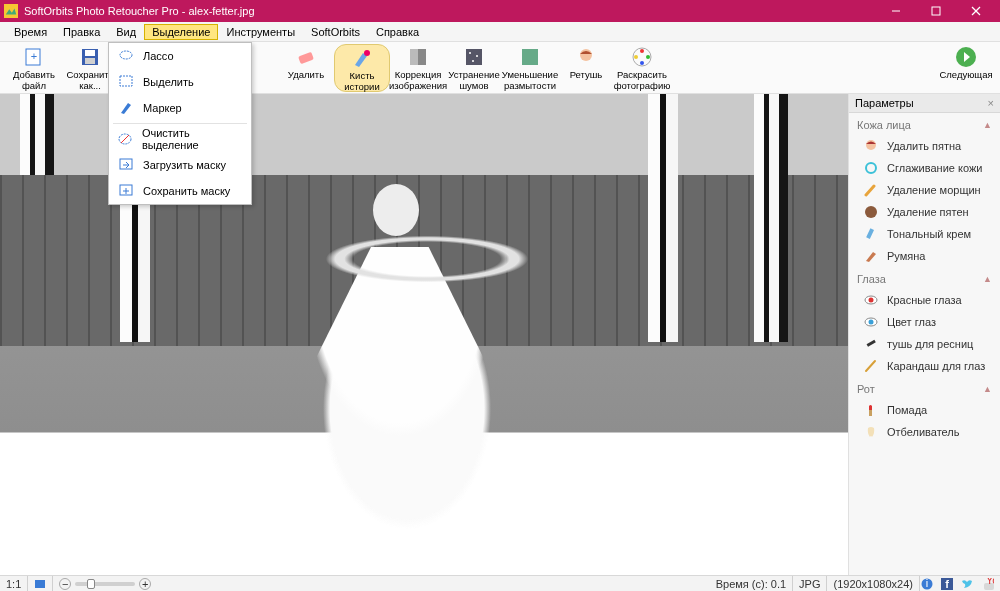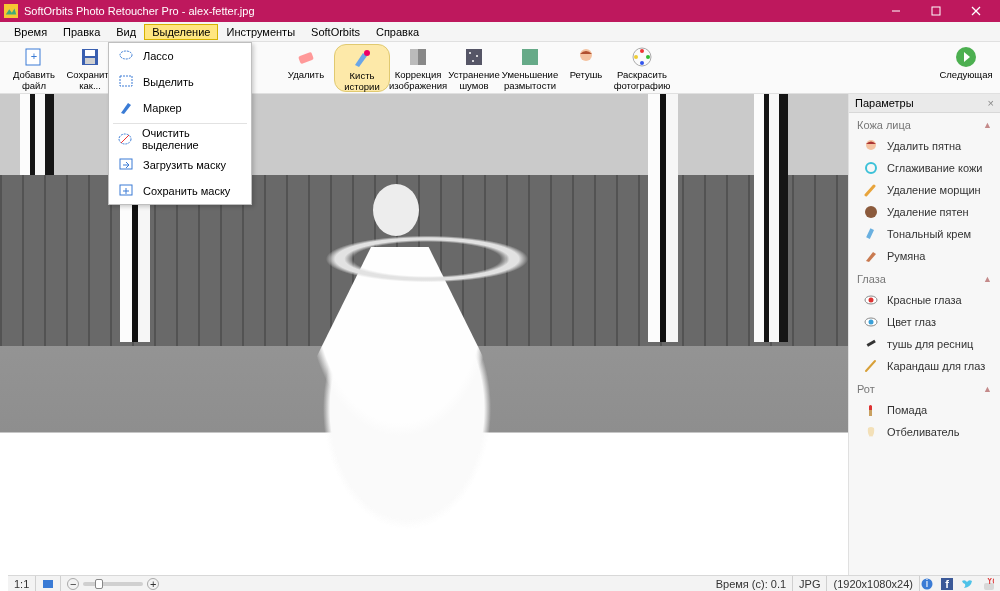--- a/index.html
+++ b/index.html
@@ -44,21 +44,21 @@
 .photo .arms{position:absolute;left:35%;top:30%;width:260px;height:60px;background:radial-gradient(ellipse at 50% 50%,transparent 40%,#ddd 45% 50%,transparent 55%);}
 
 .side-panel { width: 152px; background: #f7f7f7; border-left: 1px solid #e0e0e0; display: flex; flex-direction: column; }
 .side-panel .hdr { background: #eaeaea; padding: 3px 6px; font-size: 11px; border-bottom: 1px solid #d8d8d8; display:flex; }
 .side-panel .hdr .x { margin-left:auto; color:#888; }
 .side-panel .sec-title { color: #777; padding: 6px 8px 4px; font-size: 11px; display:flex; align-items:center; }
 .side-panel .sec-title .tri { margin-left:auto; color:#c48a8a; font-size:9px; }
 .side-panel .sec-item { display: flex; align-items: center; padding: 3px 3px 3px 14px; font-size: 10.5px; color:#333; cursor:default; }
 .side-panel .sec-item .sicon { width: 16px; height: 16px; margin-right: 8px; display:flex; align-items:center; justify-content:center; }
 
-.statusbar { height: 16px; background: #f3f3f3; border-top: 1px solid #d8d8d8; display: flex; align-items: center; font-size: 10px; color:#333;margin-left:8px; }
+.statusbar { height: 16px; background: #f3f3f3; border-top: 1px solid #d8d8d8; display: flex; align-items: center; font-size: 10px; color:#333; }
 .statusbar .cell { padding: 0 6px; border-right: 1px solid #d0d0d0; height:100%; display:flex; align-items:center; }
 .statusbar .zoom-slider { width: 60px; height: 4px; background:#d0d0d0; border-radius:2px; position: relative; margin: 0 4px; }
 .statusbar .zoom-slider .thumb{position:absolute;left:12px;top:-3px;width:8px;height:10px;background:#fff;border:1px solid #888;border-radius:2px;}
 .statusbar .social { margin-left:auto; display:flex; gap:6px; padding-right:6px; }
 .statusbar .social span{width:14px;height:14px;display:flex;align-items:center;justify-content:center;}
 
 .dropdown {
   position: absolute;
   left: 108px;
   top: 42px;

